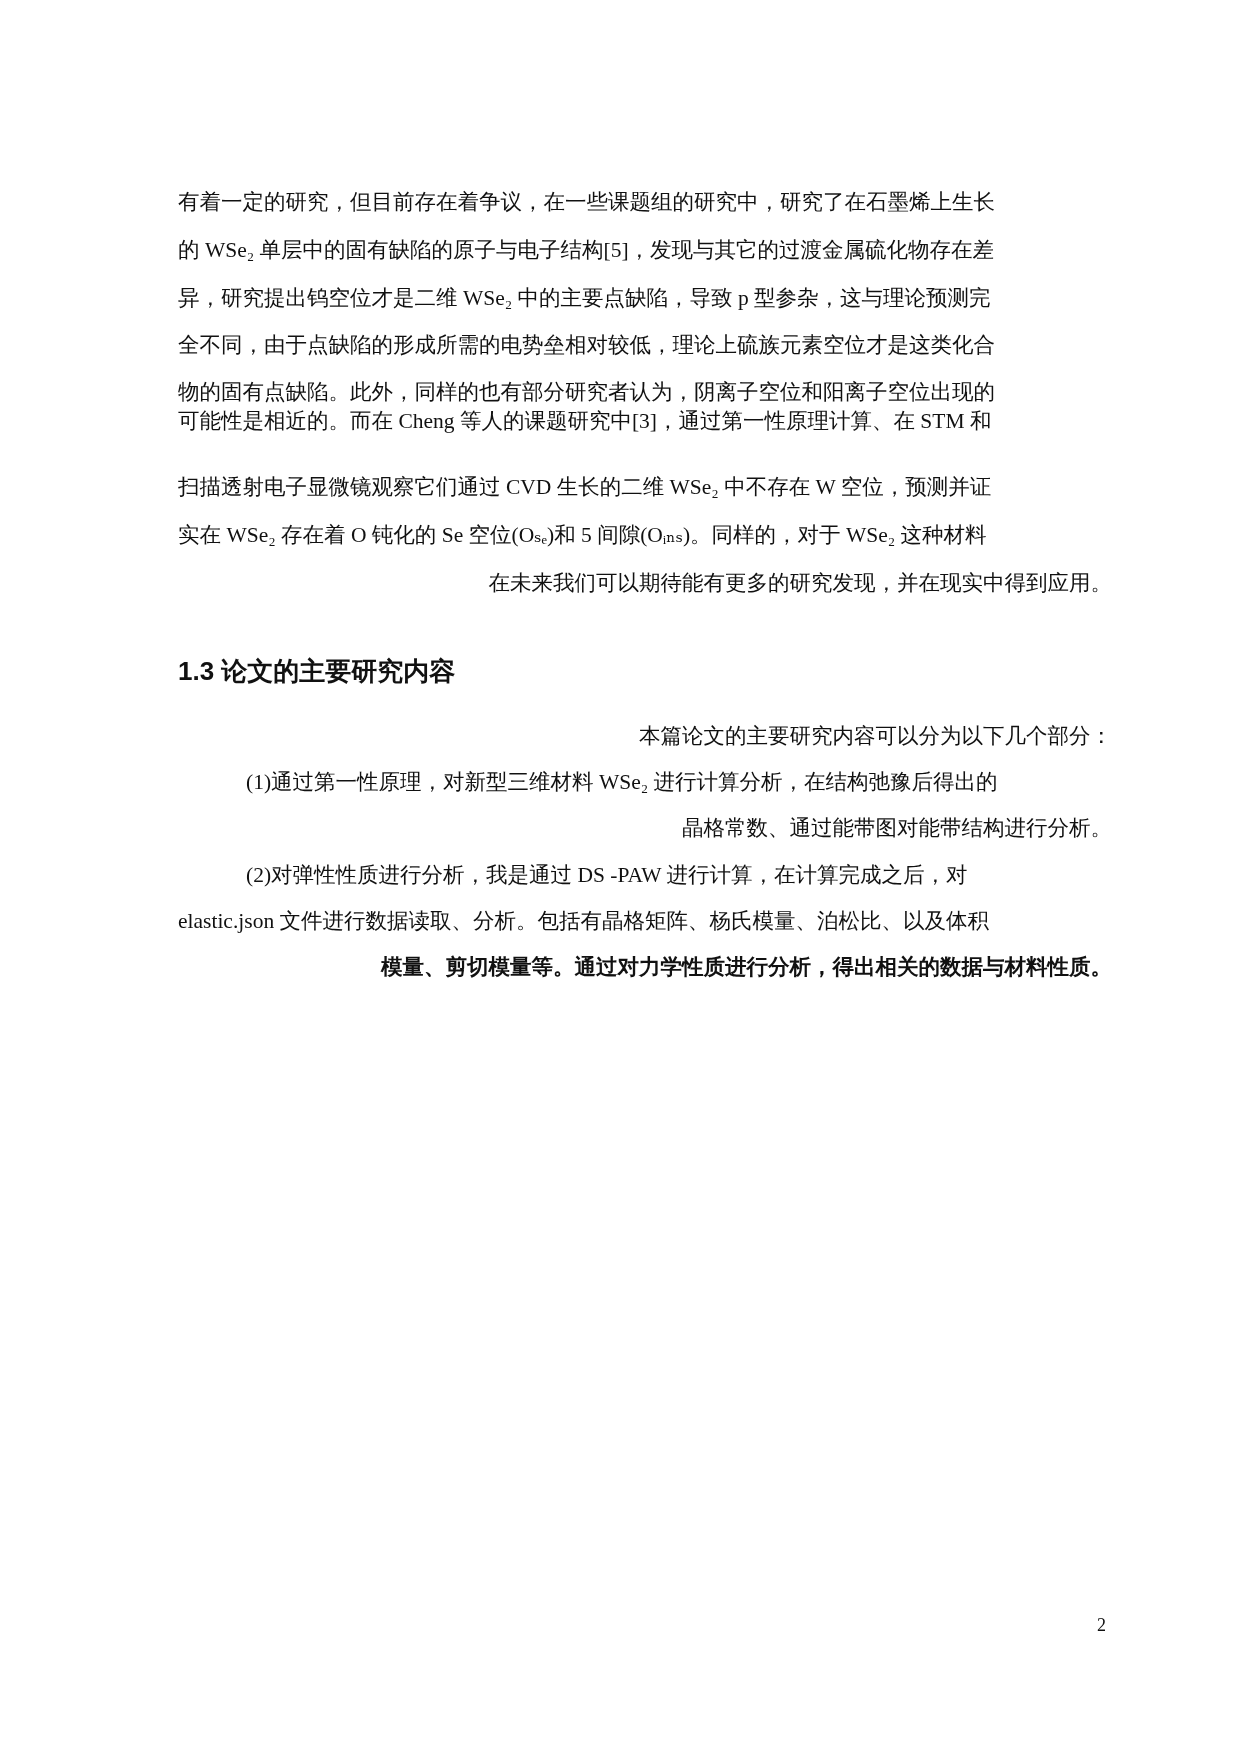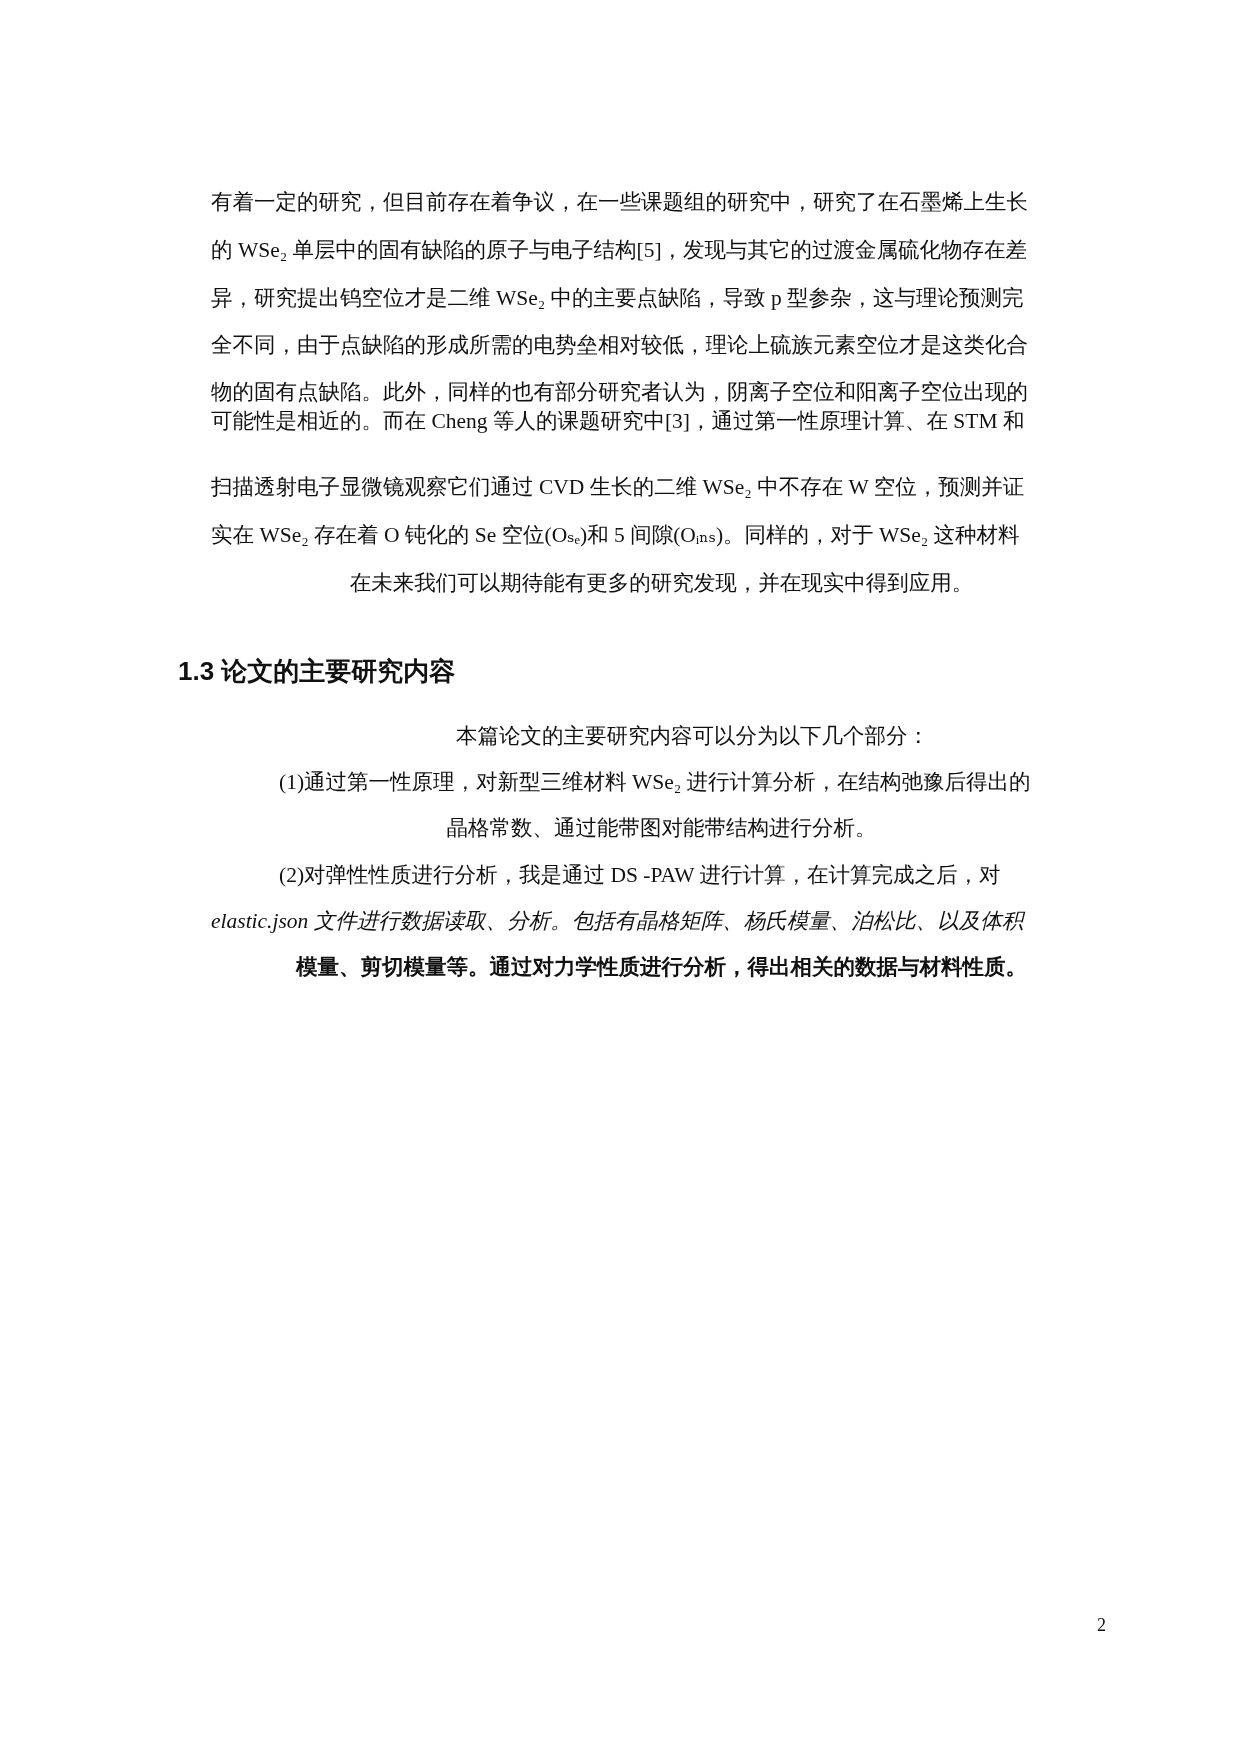--- a/index.html
+++ b/index.html
@@ -4,22 +4,22 @@
   <style>
     html, body { margin: 0; padding: 0; background: #ffffff; }
     body { width: 1240px; height: 1754px; position: relative; overflow: hidden; }
     .page { position: absolute; left: 0; top: 0; width: 1240px; height: 1754px; background: #fff; }
     .text-block {
       position: absolute; left: 178px; width: 934px;
       font-family: "Liberation Serif", "DejaVu Serif", serif;
       font-size: 21.5px; color: #111; text-align: justify; text-align-last: justify;
     }
     .line { position: absolute; left: 0; width: 934px; height: 30px; line-height: 30px; white-space: nowrap; display: flex; justify-content: space-between; }
-    .line.last { justify-content: center; }
-    .line span { white-space: pre; margin-left: 33px; }
+    .line.last { justify-content: flex-end; }
+    .line span { white-space: pre; }
     .heading {
       position: absolute; left: 178px; top: 656px;
       font-family: "Liberation Sans", "DejaVu Sans", sans-serif;
       font-weight: bold; font-size: 26px; color: #111; line-height: 30px;
     }
     .page-number {
       position: absolute; left: 1097px; top: 1615px;
       font-family: "Liberation Serif", serif; font-size: 18px; color: #111;
     }
   </style>
@@ -72,21 +72,21 @@
       </div>
     <div class="line last" style="top:813px;">
         <span>晶格常数、通过能带图对能带结构进行分析。</span>
       </div>
   </div>
 
   <div class="text-block" style="top:0;">
     <div class="line" style="top:860px; left:68px; width:866px;">
         <span>(2)对弹性性质进行分析，我是通过 DS -PAW 进行计算，在计算完成之后，对</span>
       </div>
-    <div class="line" style="top:906px;font-style:italic;">
+    <div class="line" style="top:906px;">
         <span>elastic.json 文件进行数据读取、分析。包括有晶格矩阵、杨氏模量、泊松比、以及体积</span>
       </div>
     <div class="line last" style="top:952px;font-weight:bold;">
         <span>模量、剪切模量等。通过对力学性质进行分析，得出相关的数据与材料性质。</span>
       </div>
   </div>
 
   <div class="page-number">2</div>
 
 </div>

